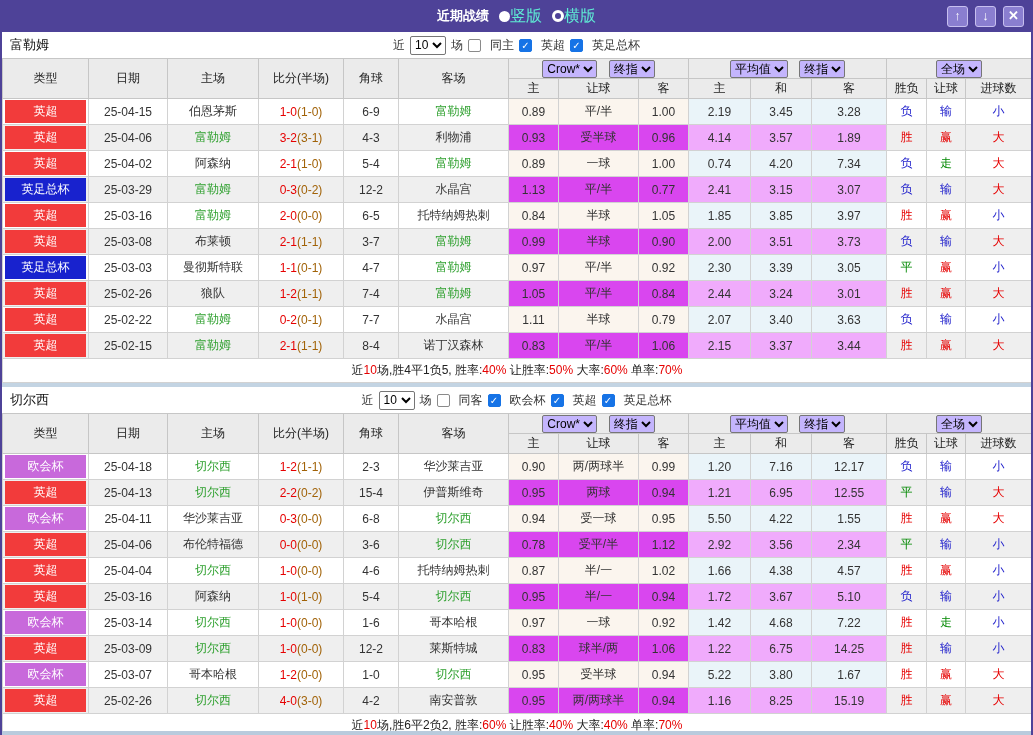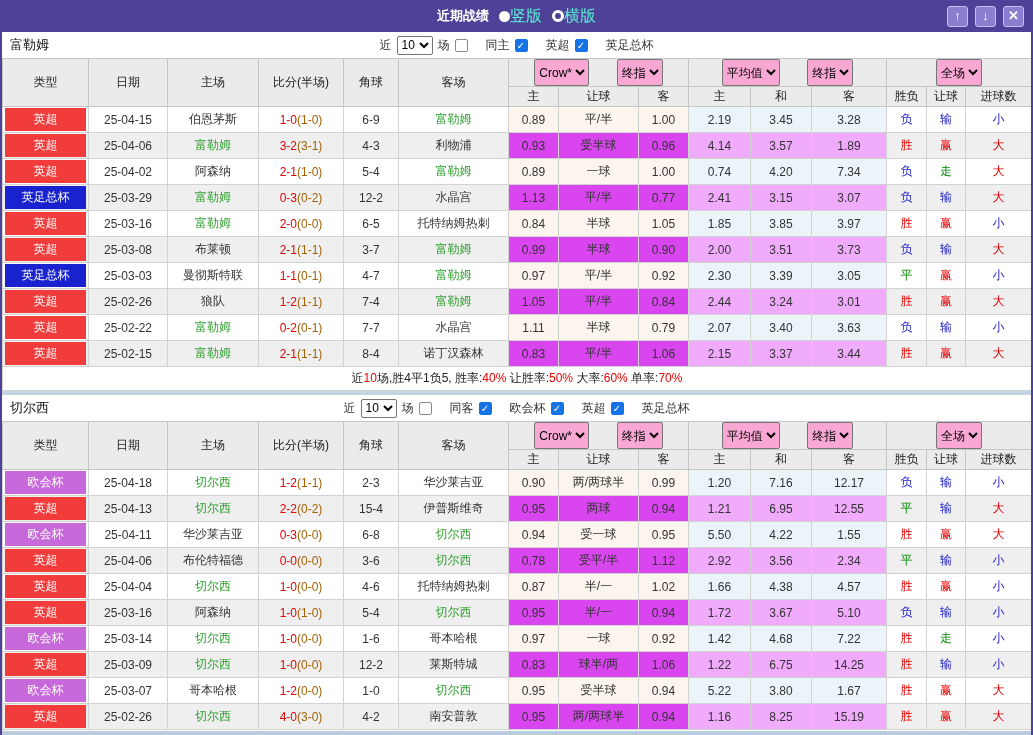--- a/index.html
+++ b/index.html
@@ -31,36 +31,36 @@
     width: 21px; height: 21px; background: #8a7ed0; border: 1px solid #c7bfef;
     border-radius: 3px; color: #fff; font-size: 13px; font-weight: bold;
     line-height: 18px; text-align: center; padding: 0; cursor: pointer;
   }
 
   
   .section-bar { height: 26px; background: #fff; position: relative; display: flex; align-items: center; }
   .team-name { position: absolute; left: 8px; font-size: 13px; color: #111; }
   .controls { margin: 0 auto; display: flex; align-items: center; gap: 5px; font-size: 12px; color: #333; }
   .controls select { font-size: 12px; height: 19px; border: 1px solid #767676; background: #fff; border-radius: 2px; }
-  .cb-wrap { display: inline-flex; align-items: center; gap: 18px; cursor: pointer; }
+  .cb-wrap { display: inline-flex; align-items: center; gap: 9px; cursor: pointer; }
   .checkbox {
     width: 13px; height: 13px; border: 1px solid #8a8a8a; background: #fff;
     display: inline-block; border-radius: 2px; font-size: 10px; line-height: 11px;
     text-align: center; color: #fff; font-weight: bold;
   }
   .checkbox.checked { background: #1673e6; border-color: #1673e6; }
 
   
   table { border-collapse: collapse; table-layout: fixed; width: 1029px; }
   thead th {
     background: #ebebeb; border: 1px solid #c6c6c6; font-weight: normal;
     font-size: 12px; color: #222; height: 20px; padding: 0; text-align: center;
   }
   thead th.grp { background: #ebebeb; }
-  thead select { font-size: 12px; height: 27px; border: 1px solid #767676; background: #f9a8d4; border-radius: 2px; margin: 0 12px; }
+  thead select { font-size: 12px; height: 18px; border: 1px solid #767676; background: #c4b5fd; border-radius: 2px; margin: 0 4px; }
   tbody td {
     border: 1px solid #d2d2d2; font-size: 12px; text-align: center;
     height: 26px; padding: 0; color: #333; overflow: hidden; white-space: nowrap;
   }
   tr.even td { background: #efefef; }
   td.col-crow { background: #fbf5ee; }
   tr.even td.col-crow { background: #d946ef; }
   td.col-avg { background: #eaf4f9; }
   tr.even td.col-avg { background: #f0abfc; }
 

